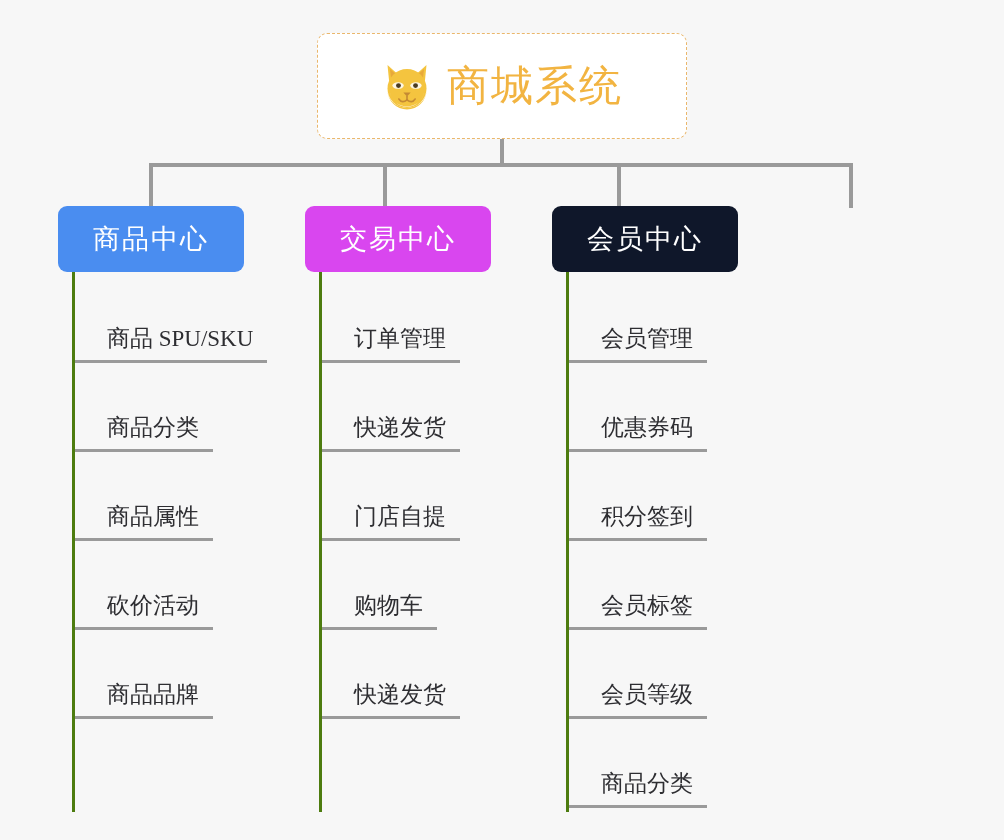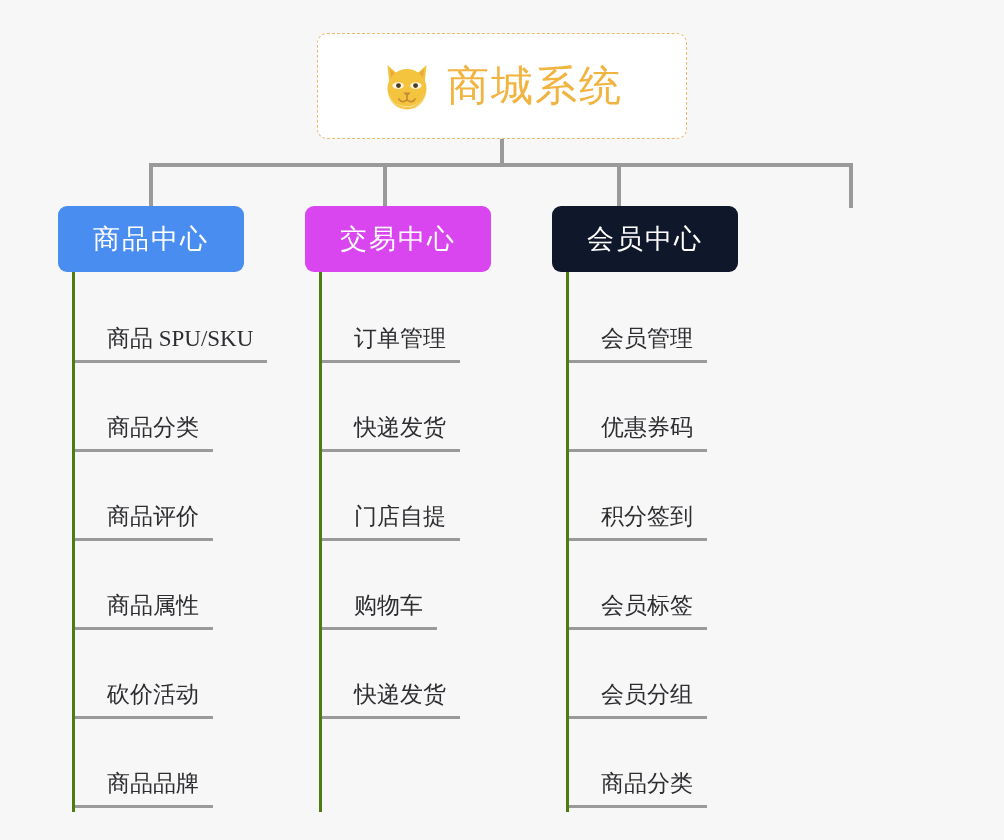--- a/index.html
+++ b/index.html
@@ -183,23 +183,20 @@
         <span>商品中心</span>
       </div>
       <div class="branch-body">
         <div class="leaf">
           <span class="leaf-label">商品 SPU/SKU</span>
         </div>
         <div class="leaf">
           <span class="leaf-label">商品分类</span>
         </div>
         <div class="leaf">
-          <span class="leaf-label">商品评价</span>
-        </div>
-        <div class="leaf">
           <span class="leaf-label">商品属性</span>
         </div>
         <div class="leaf">
           <span class="leaf-label">砍价活动</span>
         </div>
         <div class="leaf">
           <span class="leaf-label">商品品牌</span>
         </div>
       </div>
     </div>
@@ -239,21 +236,21 @@
         <div class="leaf">
           <span class="leaf-label">优惠券码</span>
         </div>
         <div class="leaf">
           <span class="leaf-label">积分签到</span>
         </div>
         <div class="leaf">
           <span class="leaf-label">会员标签</span>
         </div>
         <div class="leaf">
-          <span class="leaf-label">会员分组</span>
+          <span class="leaf-label">会员等级</span>
         </div>
         <div class="leaf">
           <span class="leaf-label">商品分类</span>
         </div>
       </div>
     </div>
 
   </div>
 </div>
 

